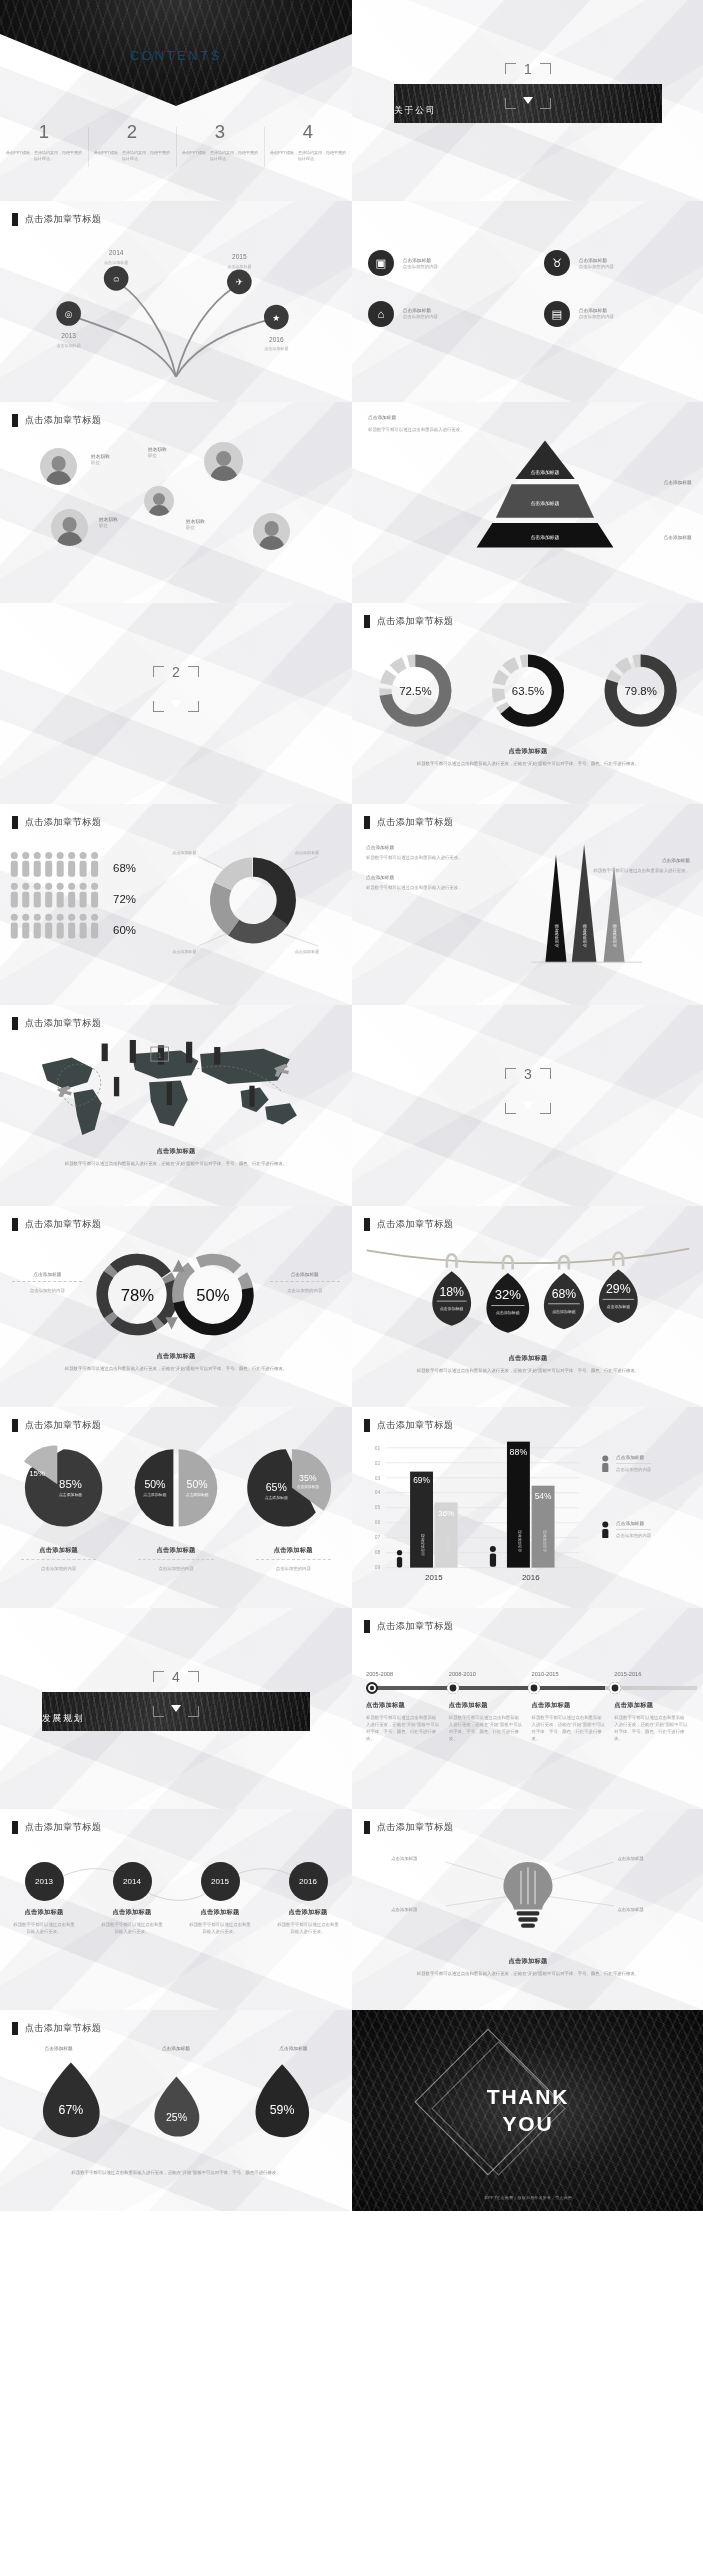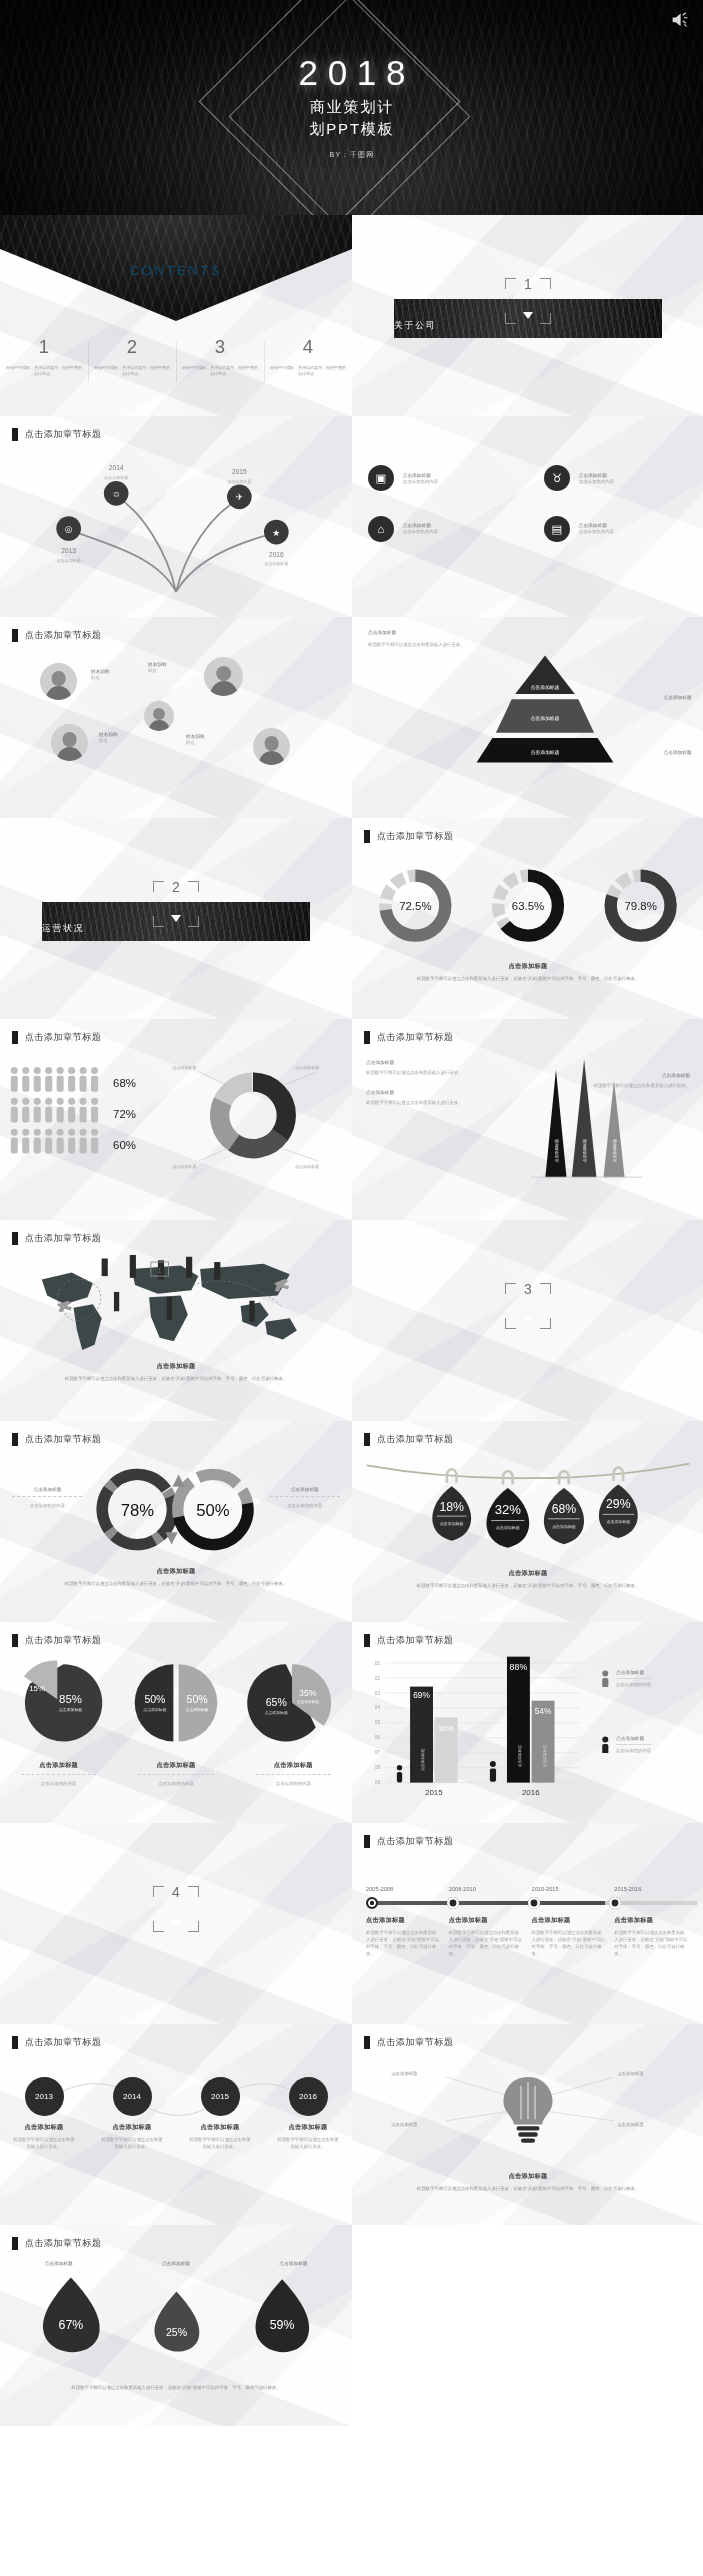--- a/index.html
+++ b/index.html
@@ -156,41 +156,20 @@
                 align-items:center;justify-content:center;color:#fff; }
   .thanks .ty b { font-size: 21px; letter-spacing:1.8px; font-weight:bold; line-height:1.25; display:block;}
   .thanks .foot { position:absolute;left:0;right:0;bottom:10.6px;text-align:center;
                   font-size:3.9px;color:#9b9b9b;letter-spacing:0.3px;}
 </style>
 </head>
 <body>
 
 <div class="page">
 
-  <div class="hero">
-    <div class="bldg"></div>
-    <div class="bldg2"></div>
-    <div class="vig"></div>
-    <div class="dia dia1"></div>
-    <div class="dia dia2"></div>
-    <div class="hero-txt">
-      <div class="hero-year">2018</div>
-      <div>
-        <div class="hero-sub">商业策划计</div>
-        <div class="hero-sub" style="margin-top:0">划PPT模板</div>
-      </div>
-      <div class="hero-by">BY：千图网</div>
-    </div>
-    <svg class="sound-icon" viewBox="0 0 24 22">
-      <path d="M2 8h4l6-5v16l-6-5H2z" fill="#d9d9d9"></path>
-      <g stroke="#d9d9d9" stroke-width="1.4" stroke-linecap="round">
-        <path d="M15 5l3-2.5M16.5 8.5H20M15 12.5l3 2.5M17 17l2 2"></path>
-      </g>
-    </svg>
-  </div>
 
   <div class="grid">
 
     <div class="slide contents-slide">
       <div class="poly"></div>
       <div class="sl-body">
         <div class="ct-dark">
             <div class="tex"></div>
           </div>
         <div class="ct-word">CONTENTS</div>
@@ -377,24 +356,20 @@
         </div>
         <div style="position:absolute;right:12.3px;top:132px;text-align:right;">
           <div class="mini-t">点击添加标题</div>
         </div>
       </div>
     </div>
 
     <div class="slide div-slide">
       <div class="poly"></div>
       <div class="sl-body">
-        <div class="band">
-          <div class="tex"></div>
-          <div class="lbl">运营状况</div>
-        </div>
         <div class="div-frame">
           <span class="br tl"></span>
             <span class="br tr"></span>
             <span class="br bl"></span>
             <span class="br brr"></span>
           <div class="num">2</div>
           <div class="tri"></div>
         </div>
       </div>
     </div>
@@ -881,20 +856,24 @@
                <div style="border-top:0.9px solid #d8d8d8;margin:2.6px 0;"></div>
                <div class="mini-b">点击添加您的内容</div>
             </div>
         </div>
       </div>
     </div>
 
     <div class="slide div-slide">
       <div class="poly"></div>
       <div class="sl-body">
+        <div class="band">
+          <div class="tex"></div>
+          <div class="lbl">发展规划</div>
+        </div>
         <div class="div-frame">
           <span class="br tl"></span>
             <span class="br tr"></span>
             <span class="br bl"></span>
             <span class="br brr"></span>
           <div class="num">4</div>
           <div class="tri"></div>
         </div>
       </div>
     </div>
@@ -1038,16 +1017,26 @@
             <path d="M300 6 C 274 34, 264 56, 273 74 C 285 94, 318 94, 328 74 C 336 56, 326 34, 300 6 Z" fill="#262626"></path>
             <text x="300" y="63" font-size="14" fill="#fff" text-anchor="middle" font-family="Liberation Sans">59%</text>
           </g>
         </svg>
         <div class="caption-c" style="top:155px;">
           <div class="cap-body">标题数字等都可以通过点击和重新输入进行更改，还能在“开始”面板中可以对字体、字号、颜色等进行修改。</div>
         </div>
       </div>
     </div>
 
+    <div class="thanks">
+      <div class="tex"></div>
+      <div class="d1"></div>
+      <div class="d2"></div>
+      <div class="ty">
+        <b>THANK</b>
+        <b>YOU</b>
+      </div>
+      <div class="foot">本PPT完全免费，版权归原作者所有，禁止商用</div>
+    </div>
 
   </div>
 </div>
 
 
 </body></html>

